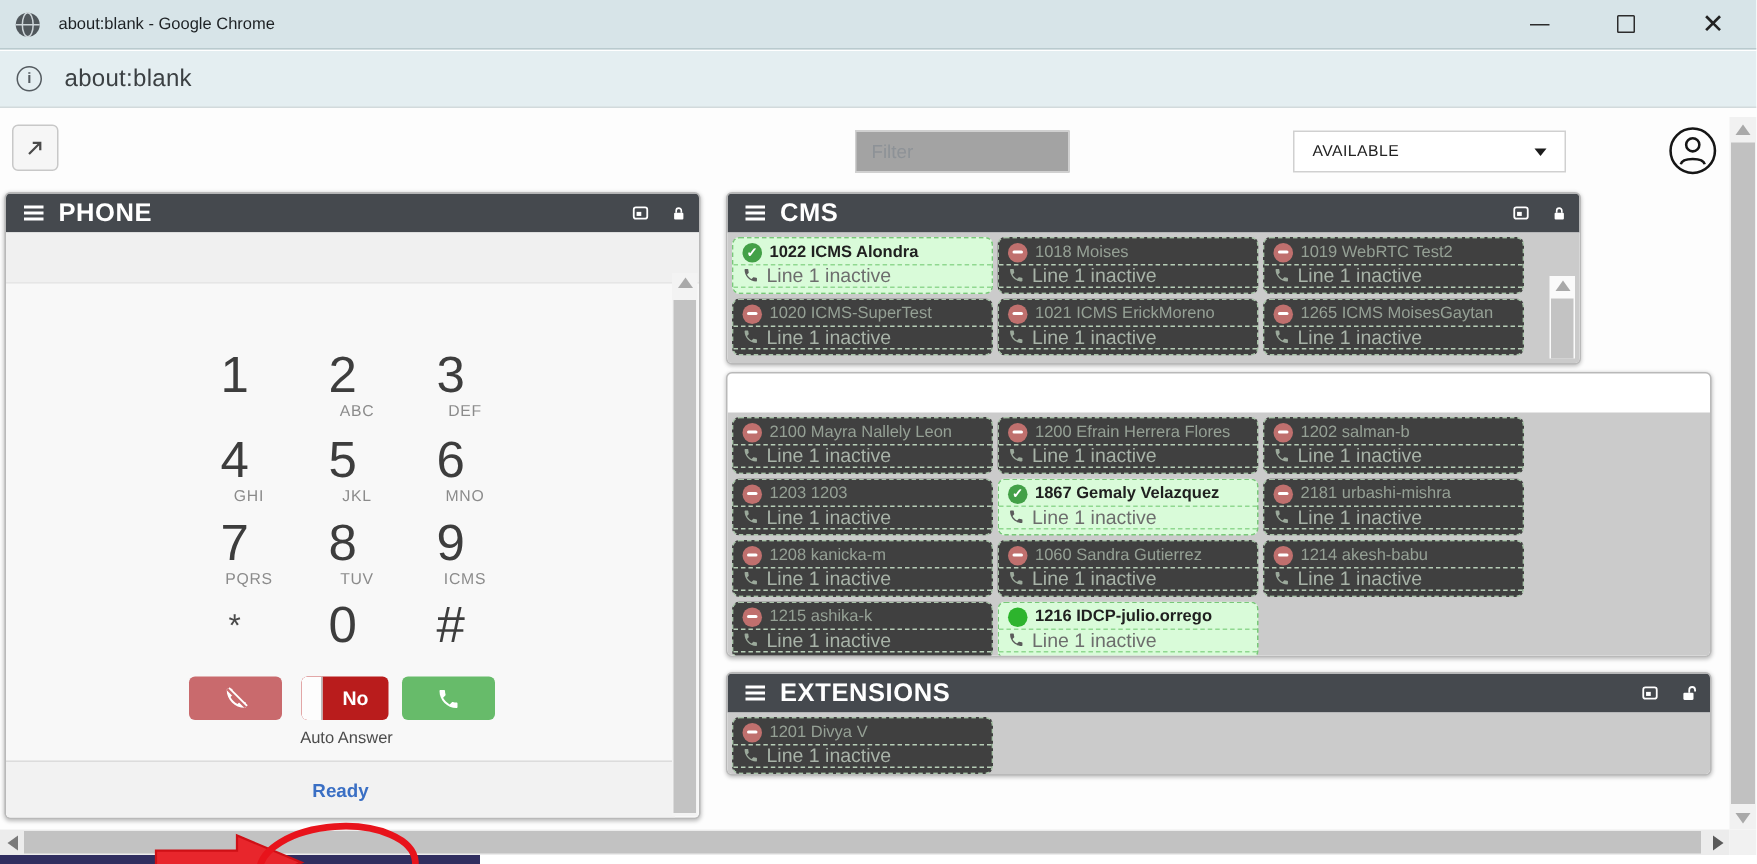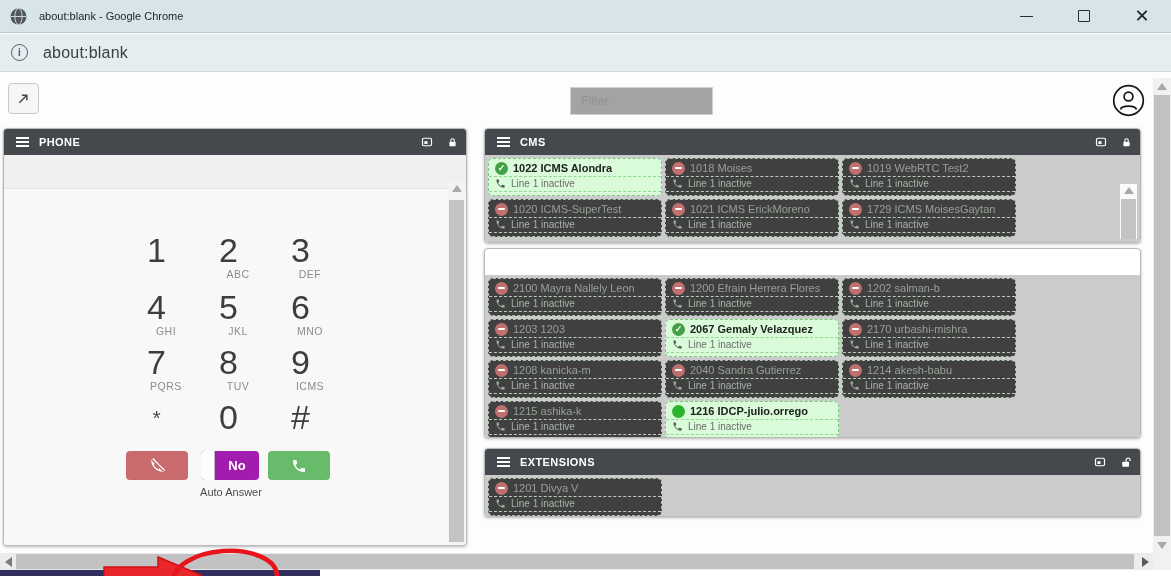--- a/index.html
+++ b/index.html
@@ -35,66 +35,66 @@
   .tb-select { left:862px; top:15px; width:182px; height:28px; border:1px solid #d0d0d0; background:#fff; display:flex; align-items:center; padding:0 12px; font-size:10.5px; color:#222; letter-spacing:.3px; cursor:pointer; }
   .caret { margin-left:auto; width:0; height:0; border-left:4.5px solid transparent; border-right:4.5px solid transparent; border-top:5px solid #1c1c1c; }
   .avatar { left:1112px; top:12px; width:33px; height:33px; cursor:pointer; }
 
   
   .panel { border:1px solid #b9b9b9; border-radius:4px; box-shadow:0 1px 3px rgba(0,0,0,.28); background:#fff; overflow:hidden; }
   .phead { height:26px; background:#45494e; display:flex; align-items:center; padding:0 8px; position:relative; }
   .burger { width:13px; height:2px; background:#fff; position:relative; margin:0 10px 0 4px; flex:none; }
   .burger::before,.burger::after { content:""; position:absolute; left:0; width:13px; height:2px; background:#fff; }
   .burger::before { top:-4px; } .burger::after { top:4px; }
-  .ptitle { color:#fff; font-size:11px; font-weight:700; letter-spacing:.4px; }
+  .ptitle { color:#fff; font-size:17px; font-weight:700; letter-spacing:.4px; }
   .hicons { margin-left:auto; display:flex; align-items:center; gap:13px; }
   .hicon { color:#fff; display:flex; cursor:pointer; }
 
   
   .phone-panel { left:3px; top:56px; width:464px; height:418px; background:#f8f8f8; }
   .phone-body { position:absolute; left:0; top:26px; right:0; bottom:0; background:#f8f8f8; }
   .phone-topstrip { position:absolute; left:0; top:0; width:100%; height:34px; background:#f0f0f0; border-bottom:1px solid #e6e6e6; }
   .keypad { position:absolute; left:116px; top:76px; display:grid; grid-template-columns:72px 72px 72px; grid-template-rows:57px 55px 55px 46px; }
   .key { text-align:center; cursor:pointer; }
   .kd { display:block; font-size:34px; font-weight:300; color:#3d3d3d; line-height:38px; letter-spacing:-1px; }
   .key.star .kd { font-size:21px; line-height:40px; color:#4a4a4a; }
   .kl { display:block; font-size:10.5px; color:#8b8b8b; line-height:11px; padding-left:20px; letter-spacing:.5px; }
   .btnrow { position:absolute; left:0; top:296px; width:446px; }
   .abtn { position:absolute; height:29px; border-radius:4px; border:none; display:flex; align-items:center; justify-content:center; cursor:pointer; }
   .hangup { left:122px; width:62px; background:#c96a6d; }
   .callbtn { left:264px; width:62px; background:#67bb6a; }
-  .aa-toggle { left:197px; width:58px; background:#a21caf; border-radius:4px; overflow:hidden; display:flex; cursor:pointer; height:29px; position:absolute; }
+  .aa-toggle { left:197px; width:58px; background:#b91c1c; border-radius:4px; overflow:hidden; display:flex; cursor:pointer; height:29px; position:absolute; }
   .aa-knob { width:14px; background:#fdfdfd; border-right:1px solid #bbb; flex:none; }
   .aa-val { flex:1; display:flex; align-items:center; justify-content:center; color:#fff; font-size:13px; font-weight:700; }
   .aa-label { position:absolute; left:162px; top:331px; width:130px; text-align:center; font-size:11px; color:#4b4b4b; }
   .status-strip { position:absolute; left:0; bottom:0; width:446px; height:38px; background:#f2f2f2; border-top:1px solid #dcdcdc; display:flex; align-items:center; justify-content:center; }
   .ready-txt { color:#3a6fc4; font-size:12.5px; font-weight:700; }
 
   
   .iscroll { position:absolute; background:#f3f3f3; width:17px; }
   .iscroll .up { position:absolute; top:3px; left:0; right:0; height:12px; display:flex; justify-content:center; }
   .tri-up { width:0; height:0; border-left:5px solid transparent; border-right:5px solid transparent; border-bottom:7px solid #a9a9a9; }
   .tri-down { width:0; height:0; border-left:5px solid transparent; border-right:5px solid transparent; border-top:7px solid #a9a9a9; }
   .ithumb { position:absolute; left:1px; right:1px; background:#c3c3c3; }
   .phone-scroll { right:1px; top:27px; bottom:1px; }
   .phone-scroll .ithumb { top:18px; bottom:2px; }
   .cms-scroll { right:3px; top:29px; bottom:3px; background:#fafafa; }
   .cms-scroll .ithumb { top:15px; bottom:0; }
 
   
-  .cms-panel { left:484px; top:56px; width:657px; height:115px; }
+  .cms-panel { left:484px; top:56px; width:570px; height:115px; }
   .omnion-panel { left:484px; top:176px; width:657px; height:190px; }
   .ext-panel { left:484px; top:376px; width:657px; height:69px; }
   .pbody { position:absolute; left:0; top:26px; right:0; bottom:0; background:#cbcbcb; }
   .cards { padding:3px; display:flex; flex-wrap:wrap; gap:3px; align-content:flex-start; }
   .cms-panel .cards { margin-right:22px; }
   .card { width:174px; height:38px; border-radius:5px; display:flex; flex-direction:column; justify-content:space-between; padding:2px 0 3px; cursor:pointer; }
   .crow { height:15px; padding:0 6px; display:flex; align-items:center; gap:5px; overflow:hidden; white-space:nowrap; }
   .lbl { font-size:11px; }
-  .linetxt { font-size:10px; }
+  .linetxt { font-size:13px; }
   .st { width:13px; height:13px; border-radius:50%; flex:none; display:flex; align-items:center; justify-content:center; color:#fff; }
   .ph { width:11px; height:11px; flex:none; }
   .crow.line { border-top:1px dashed; border-bottom:1px dashed; height:17px; }
   .card.s-ready, .card.s-active { background:#d9fbd9; border:1px dashed #79c879; }
   .card.s-ready .lbl, .card.s-active .lbl { color:#202020; font-weight:700; }
   .card.s-ready .crow.line, .card.s-active .crow.line { border-color:#90d890; }
   .card.s-ready .linetxt, .card.s-active .linetxt { color:#6d6d6d; }
   .card.s-ready .ph, .card.s-active .ph { color:#5c5c5c; }
   .card.s-ready .st { background:#43a047; }
   .card.s-ready .st::before { content:"✓"; font-size:9px; font-weight:700; }
@@ -171,20 +171,24 @@
 
 <div class="abs content">
 
   <button class="abs popout-btn">
     <svg width="15" height="15" viewBox="0 0 18 18">
         <path d="M4 14 L13 5 M7 5h6v6" fill="none" stroke="#4a4a4a" stroke-width="1.8"></path>
       </svg>
   </button>
 
   <input id="filter" class="abs tb-input" placeholder="Filter" style="">
+  <div class="abs tb-select">
+    <span>AVAILABLE</span>
+    <span class="caret"></span>
+  </div>
   <svg class="abs avatar" viewBox="0 0 33 33">
       <circle cx="16.5" cy="16.5" r="14.8" fill="none" stroke="#161616" stroke-width="1.7"></circle>
       <circle cx="16.5" cy="12.5" r="4.4" fill="none" stroke="#161616" stroke-width="1.7"></circle>
       <path d="M8.5 25.5c1.2-4.6 14.8-4.6 16 0" fill="none" stroke="#161616" stroke-width="1.7"></path>
     </svg>
 
   <div class="abs panel phone-panel">
     <div class="phead">
       <span class="burger"></span>
       <span class="ptitle">PHONE</span>
@@ -268,20 +272,23 @@
           <span class="aa-val">No</span>
         </div>
         <button class="abtn callbtn">
           <svg width="16" height="16" viewBox="0 0 24 24">
               <use href="#icphone" fill="#fff"></use>
             </svg>
         </button>
       </div>
       <div class="aa-label">Auto Answer</div>
 
+      <div class="status-strip">
+        <span class="ready-txt">Ready</span>
+      </div>
 
       <div class="iscroll phone-scroll">
         <span class="up">
             <span class="tri-up"></span>
           </span>
         <span class="ithumb"></span>
       </div>
     </div>
   </div>
 
@@ -360,21 +367,21 @@
           <div class="crow line">
               <svg class="ph" viewBox="0 0 24 24" fill="currentColor">
                 <use href="#icphone"></use>
               </svg>
               <span class="linetxt">Line 1 inactive</span>
             </div>
         </div>
         <div class="card s-nr">
           <div class="crow">
               <span class="st"></span>
-              <span class="lbl">1729 ICMS MoisesGaytan</span>
+              <span class="lbl">1265 ICMS MoisesGaytan</span>
             </div>
           <div class="crow line">
               <svg class="ph" viewBox="0 0 24 24" fill="currentColor">
                 <use href="#icphone"></use>
               </svg>
               <span class="linetxt">Line 1 inactive</span>
             </div>
         </div>
       </div>
       <div class="iscroll cms-scroll">
@@ -433,33 +440,33 @@
           <div class="crow line">
               <svg class="ph" viewBox="0 0 24 24" fill="currentColor">
                 <use href="#icphone"></use>
               </svg>
               <span class="linetxt">Line 1 inactive</span>
             </div>
         </div>
         <div class="card s-ready">
           <div class="crow">
               <span class="st"></span>
-              <span class="lbl">2067 Gemaly Velazquez</span>
-            </div>
-          <div class="crow line">
-              <svg class="ph" viewBox="0 0 24 24" fill="currentColor">
-                <use href="#icphone"></use>
-              </svg>
-              <span class="linetxt">Line 1 inactive</span>
-            </div>
-        </div>
-        <div class="card s-nr">
-          <div class="crow">
-              <span class="st"></span>
-              <span class="lbl">2170 urbashi-mishra</span>
+              <span class="lbl">1867 Gemaly Velazquez</span>
+            </div>
+          <div class="crow line">
+              <svg class="ph" viewBox="0 0 24 24" fill="currentColor">
+                <use href="#icphone"></use>
+              </svg>
+              <span class="linetxt">Line 1 inactive</span>
+            </div>
+        </div>
+        <div class="card s-nr">
+          <div class="crow">
+              <span class="st"></span>
+              <span class="lbl">2181 urbashi-mishra</span>
             </div>
           <div class="crow line">
               <svg class="ph" viewBox="0 0 24 24" fill="currentColor">
                 <use href="#icphone"></use>
               </svg>
               <span class="linetxt">Line 1 inactive</span>
             </div>
         </div>
         <div class="card s-nr">
           <div class="crow">
@@ -469,21 +476,21 @@
           <div class="crow line">
               <svg class="ph" viewBox="0 0 24 24" fill="currentColor">
                 <use href="#icphone"></use>
               </svg>
               <span class="linetxt">Line 1 inactive</span>
             </div>
         </div>
         <div class="card s-nr">
           <div class="crow">
               <span class="st"></span>
-              <span class="lbl">2040 Sandra Gutierrez</span>
+              <span class="lbl">1060 Sandra Gutierrez</span>
             </div>
           <div class="crow line">
               <svg class="ph" viewBox="0 0 24 24" fill="currentColor">
                 <use href="#icphone"></use>
               </svg>
               <span class="linetxt">Line 1 inactive</span>
             </div>
         </div>
         <div class="card s-nr">
           <div class="crow">

